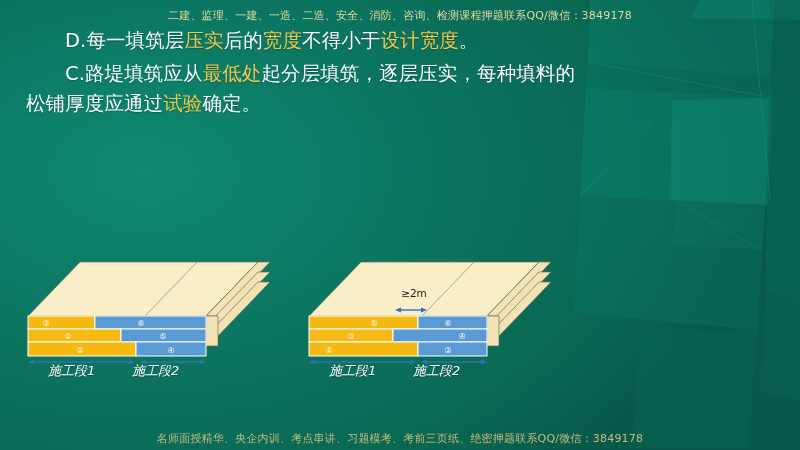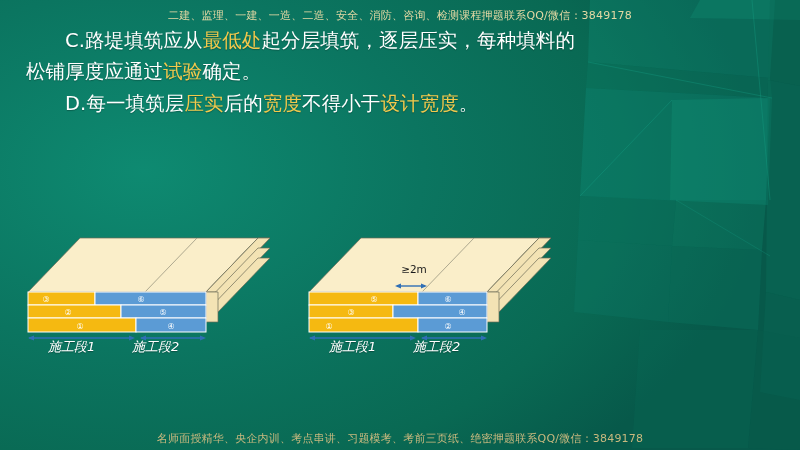--- a/index.html
+++ b/index.html
@@ -58,21 +58,21 @@
   }
   #textblock p {
     margin: 0 0 2px 0;
     text-indent: 2em;
   }
   .hl { color: #f2c94c; }
 
   
   .diagram {
     position: absolute;
-    top: 220px;
+    top: 244px;
   }
   #diagram-left  { left: 8px;   width: 284px; height: 148px; }
   #diagram-right { left: 296px; width: 292px; height: 148px; }
 
   .seg-labels {
     position: absolute;
     left: 0;
     width: 100%;
     top: 118px;
     color: #ffffff;
@@ -108,22 +108,22 @@
     <polygon points="640,330 758,330 748,448 632,448" fill="#0a7260" opacity=".18"></polygon>
     <line x1="752" y1="0" x2="770" y2="200" stroke="#15a085" stroke-width="1" opacity=".35"></line>
     <line x1="588" y1="62" x2="772" y2="98" stroke="#17a78c" stroke-width="1" opacity=".30"></line>
     <line x1="672" y1="100" x2="580" y2="196" stroke="#18ad90" stroke-width="1" opacity=".28"></line>
     <line x1="676" y1="200" x2="770" y2="256" stroke="#16a188" stroke-width="1" opacity=".25"></line>
   </svg>
 
   <div class="banner" id="top-banner">二建、监理、一建、一造、二造、安全、消防、咨询、检测课程押题联系QQ/微信：3849178</div>
 
   <div id="textblock">
+    <p id="line-d"><span>D.每一填筑层</span><span class="hl">压实</span><span>后的</span><span class="hl">宽度</span><span>不得小于</span><span class="hl">设计宽度</span><span>。</span></p>
     <p id="line-c"><span>C.路堤填筑应从</span><span class="hl">最低处</span><span>起分层填筑，逐层压实，每种填料的松铺厚度应通过</span><span class="hl">试验</span><span>确定。</span></p>
-    <p id="line-d"><span>D.每一填筑层</span><span class="hl">压实</span><span>后的</span><span class="hl">宽度</span><span>不得小于</span><span class="hl">设计宽度</span><span>。</span></p>
   </div>
 
   <div class="diagram" id="diagram-left">
     <svg width="284" height="148" viewBox="0 0 284 148">
       <defs>
         <style>
           .sTop{fill:#faeec9;stroke:#6b6a56;stroke-width:.7}
           .sSide{fill:#f3e3b4;stroke:#6b6a56;stroke-width:.7}
           .org{fill:#f5b911;stroke:#ffffff;stroke-width:1}
           .blu{fill:#5b9bd5;stroke:#ffffff;stroke-width:1}

